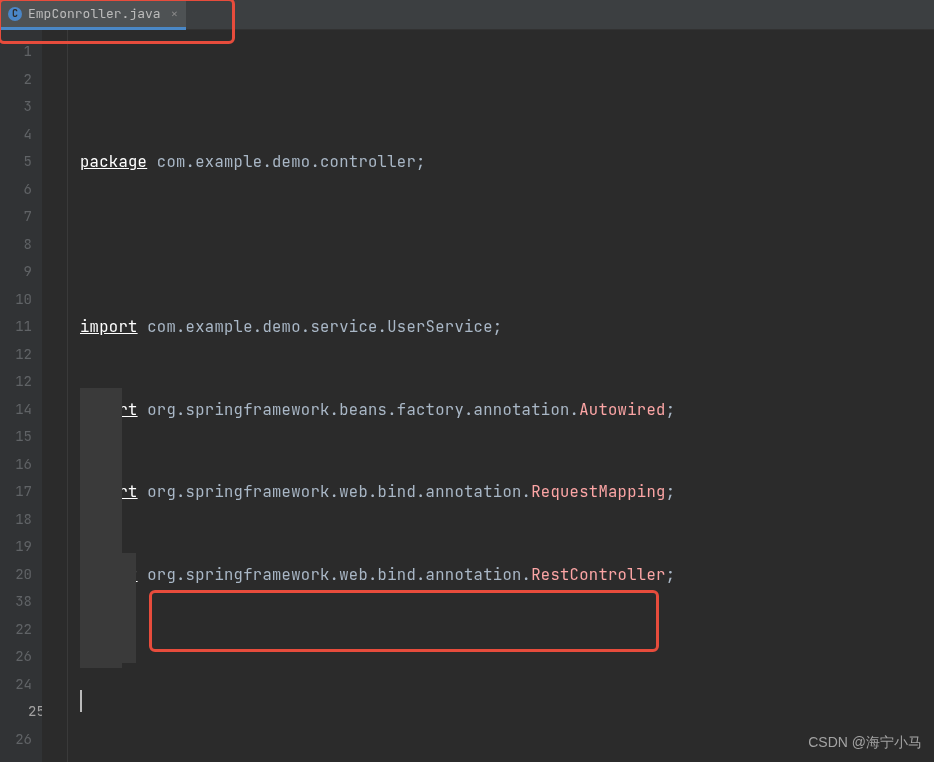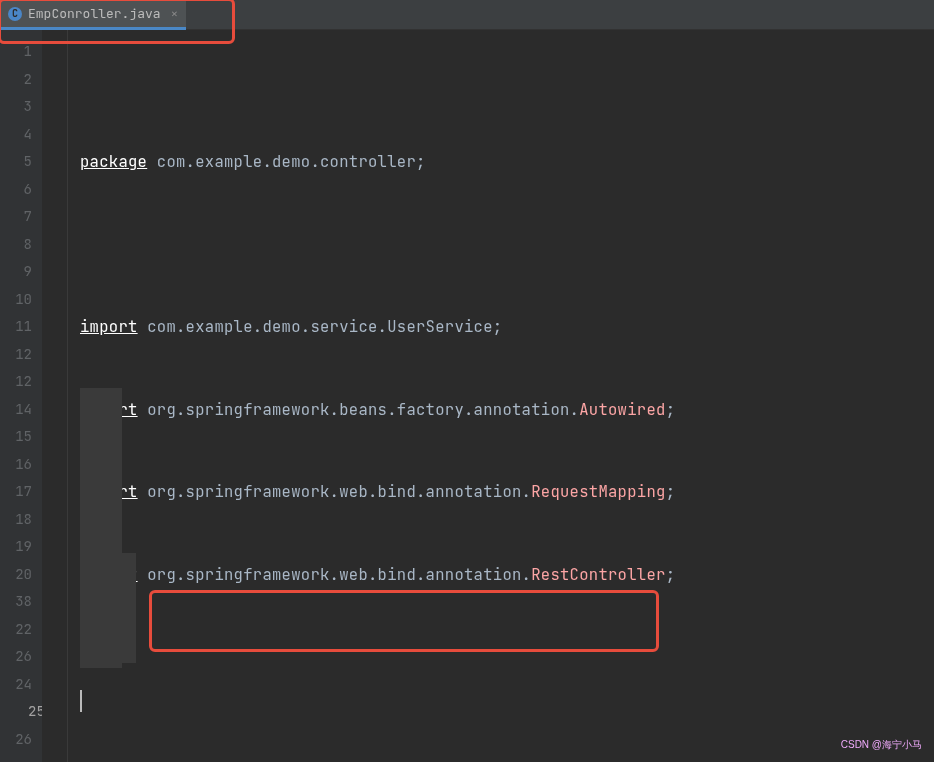--- a/index.html
+++ b/index.html
@@ -94,22 +94,22 @@
 .annot-box {
   position:absolute;
   border:3px solid #e74c3c;
   border-radius:6px;
   pointer-events:none;
 }
 .watermark {
   position:absolute;
   right:12px;
   bottom:10px;
-  color:#f0abfc;
-  font-size:10px;
+  color:#a3a3a3;
+  font-size:14px;
   font-family:sans-serif;
 }
 </style>
 </head>
 <body>
 
 <div class="tab-bar">
   <div class="tab">
     <span class="file-icon">C</span>
     <span>EmpConroller.java</span>

